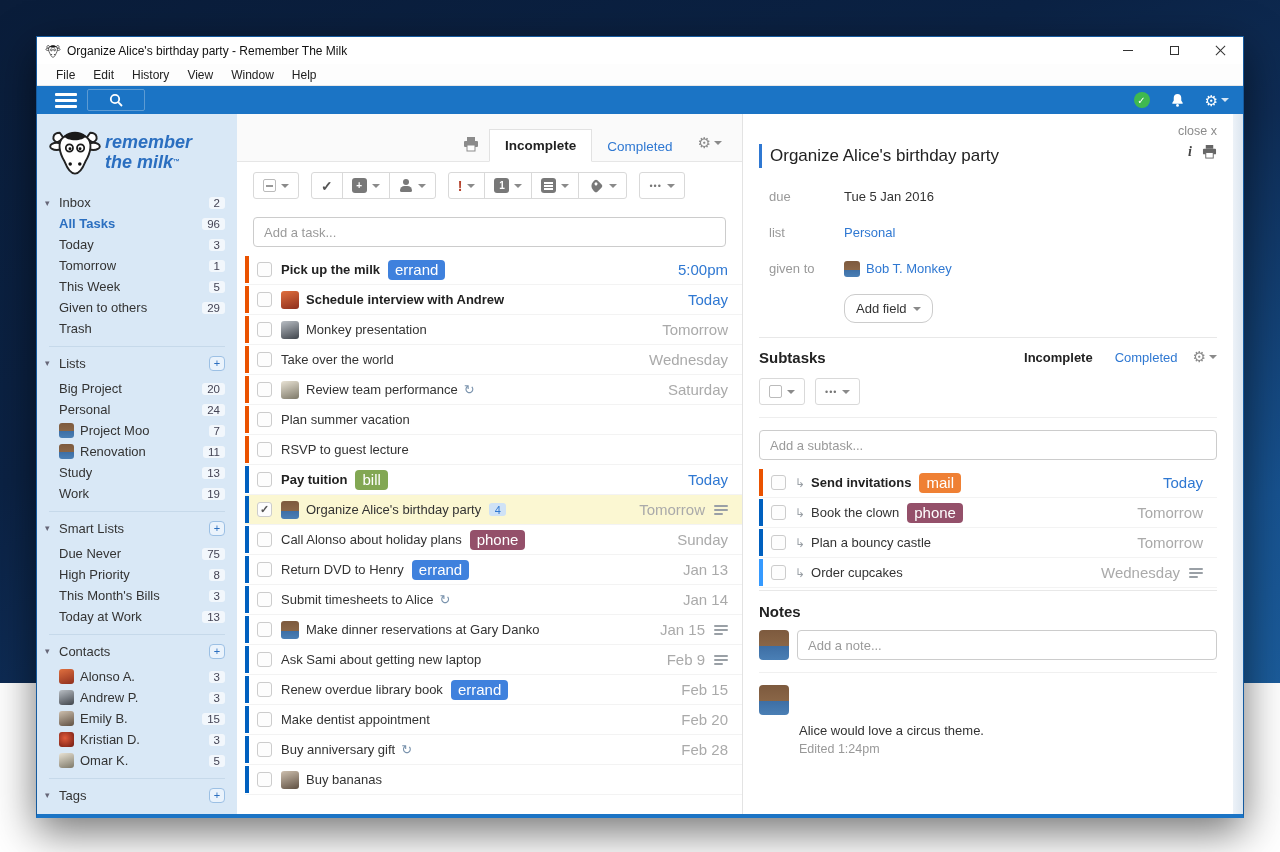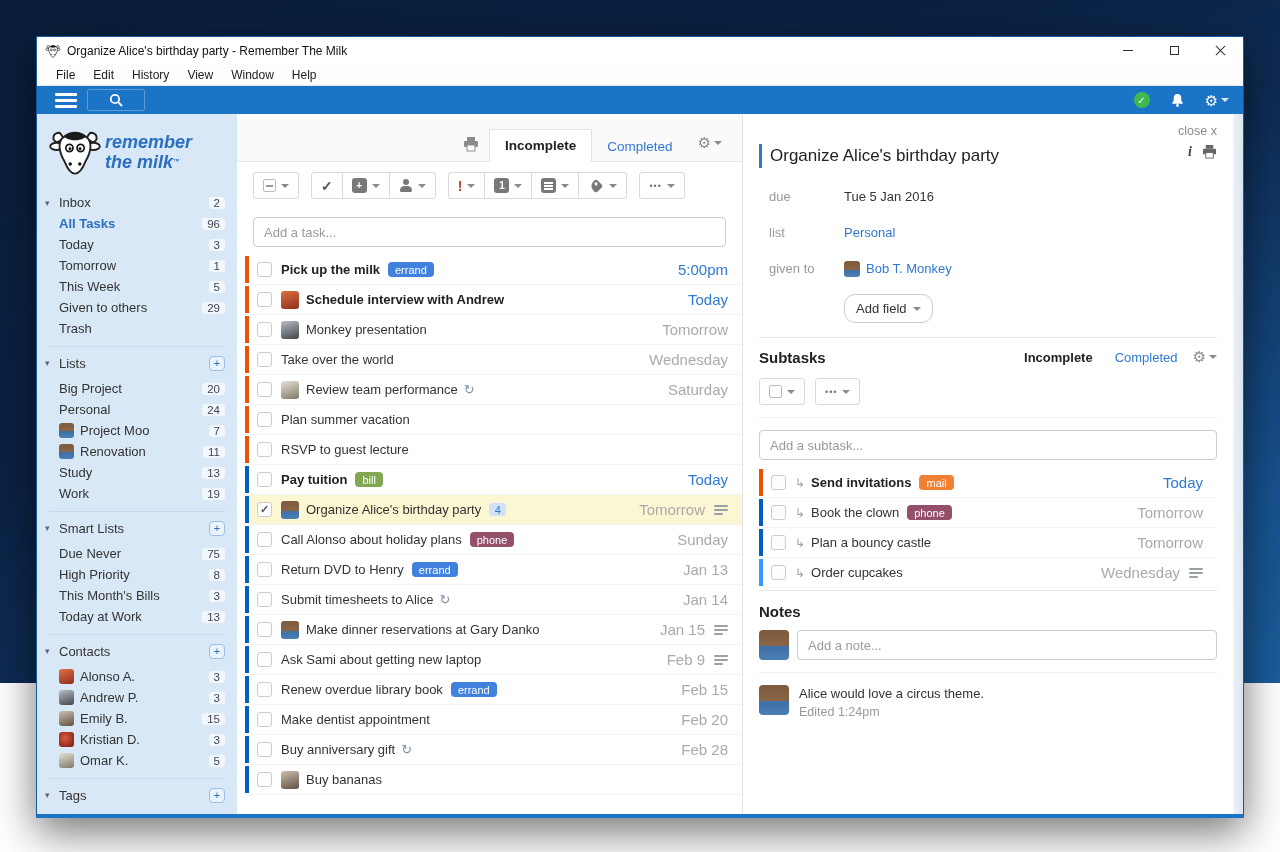--- a/index.html
+++ b/index.html
@@ -108,21 +108,21 @@
 
   .task-list { flex:1; overflow:hidden;padding-left:8px; }
   .task-row { position:relative; height:30px; display:flex; align-items:center; padding:0 14px 0 12px; border-bottom:1px solid #f3f3f3; }
   .task-row.selected { background:#fbf7d2; }
   .prio { position:absolute; left:0; top:1px; bottom:1px; width:4px; }
   .cbx { width:15px; height:15px; border:1px solid #ccc; border-radius:3px; background:#fdfdfd; margin-right:9px; flex:none;
     font-size:11px; color:#555; font-weight:bold; display:flex; align-items:center; justify-content:center; }
   .t-av { width:18px; height:18px; border-radius:3px; margin-right:7px; flex:none; }
   .t-title { font-size:13px; color:#333; white-space:nowrap; overflow:hidden; }
   .t-title.b { font-weight:bold; color:#222; }
-  .pill { font-size:11px; color:#fff; border-radius:4px; padding:1.5px 7px; margin-left:8px; flex:none; }
+  .pill { font-size:15px; color:#fff; border-radius:4px; padding:1.5px 7px; margin-left:8px; flex:none; }
   .cnt-badge { background:#cfe2f6; color:#2f78d2; font-size:11px; border-radius:3px; padding:0.5px 5.5px; margin-left:8px; flex:none; }
   .rep { color:#7a93ad; font-size:13px; margin-left:6px; }
   .t-spacer { flex:1; }
   .due { font-size:15px; color:#aaa; flex:none;text-align:center; }
   .due.blue { color:#2f78d2; }
   .notesic { display:inline-flex; flex-direction:column; gap:2px; margin-left:9px; flex:none; }
   .notesic i { display:block; height:2px; background:#9aa0a6; border-radius:1px; }
   .notesic i:nth-child(1),.notesic i:nth-child(2) { width:14px; }
   .notesic i:nth-child(3) { width:9px; }
   .subg { color:#9aa0a6; font-size:12px; margin-right:6px; flex:none; }
@@ -151,21 +151,21 @@
   .s-tab.active { font-weight:bold; color:#222; }
   .s-tab.link { color:#2f78d2; }
   .sub-tools { display:flex; gap:10px; padding:4px 0 12px 0; border-bottom:1px solid #eee; }
   .addsub-wrap { padding:12px 0 8px 0; }
   .note-head { font-size:15px; font-weight:bold; color:#222; border-top:1px solid #e8e8e8; padding:12px 0 10px 0; margin-top:2px; }
   .note-compose { display:flex; align-items:flex-start; gap:8px; padding-bottom:12px; border-bottom:1px solid #f0f0f0; }
   .n-av { width:30px; height:30px; border-radius:4px; flex:none; }
   .note-input { flex:1; height:30px; border:1px solid #ccc; border-radius:4px; font-size:13px; padding:0 10px; color:#333; outline:none; font-family:inherit; }
   .note-input::placeholder { color:#9a9a9a; }
   .note-item { display:flex; gap:10px; padding:12px 0; }
-  .note-text { color:#333; line-height:17px; }
+  .note-text { color:#333; line-height:17px;margin-top:37px; }
   .note-meta { color:#999; font-size:12.5px; margin-top:3px; }
 </style>
 </head>
 <body>
 
 <div class="desktop">
   <div class="window">
 
     <div class="titlebar">
       <svg class="app-ico" viewBox="0 0 70 62">

